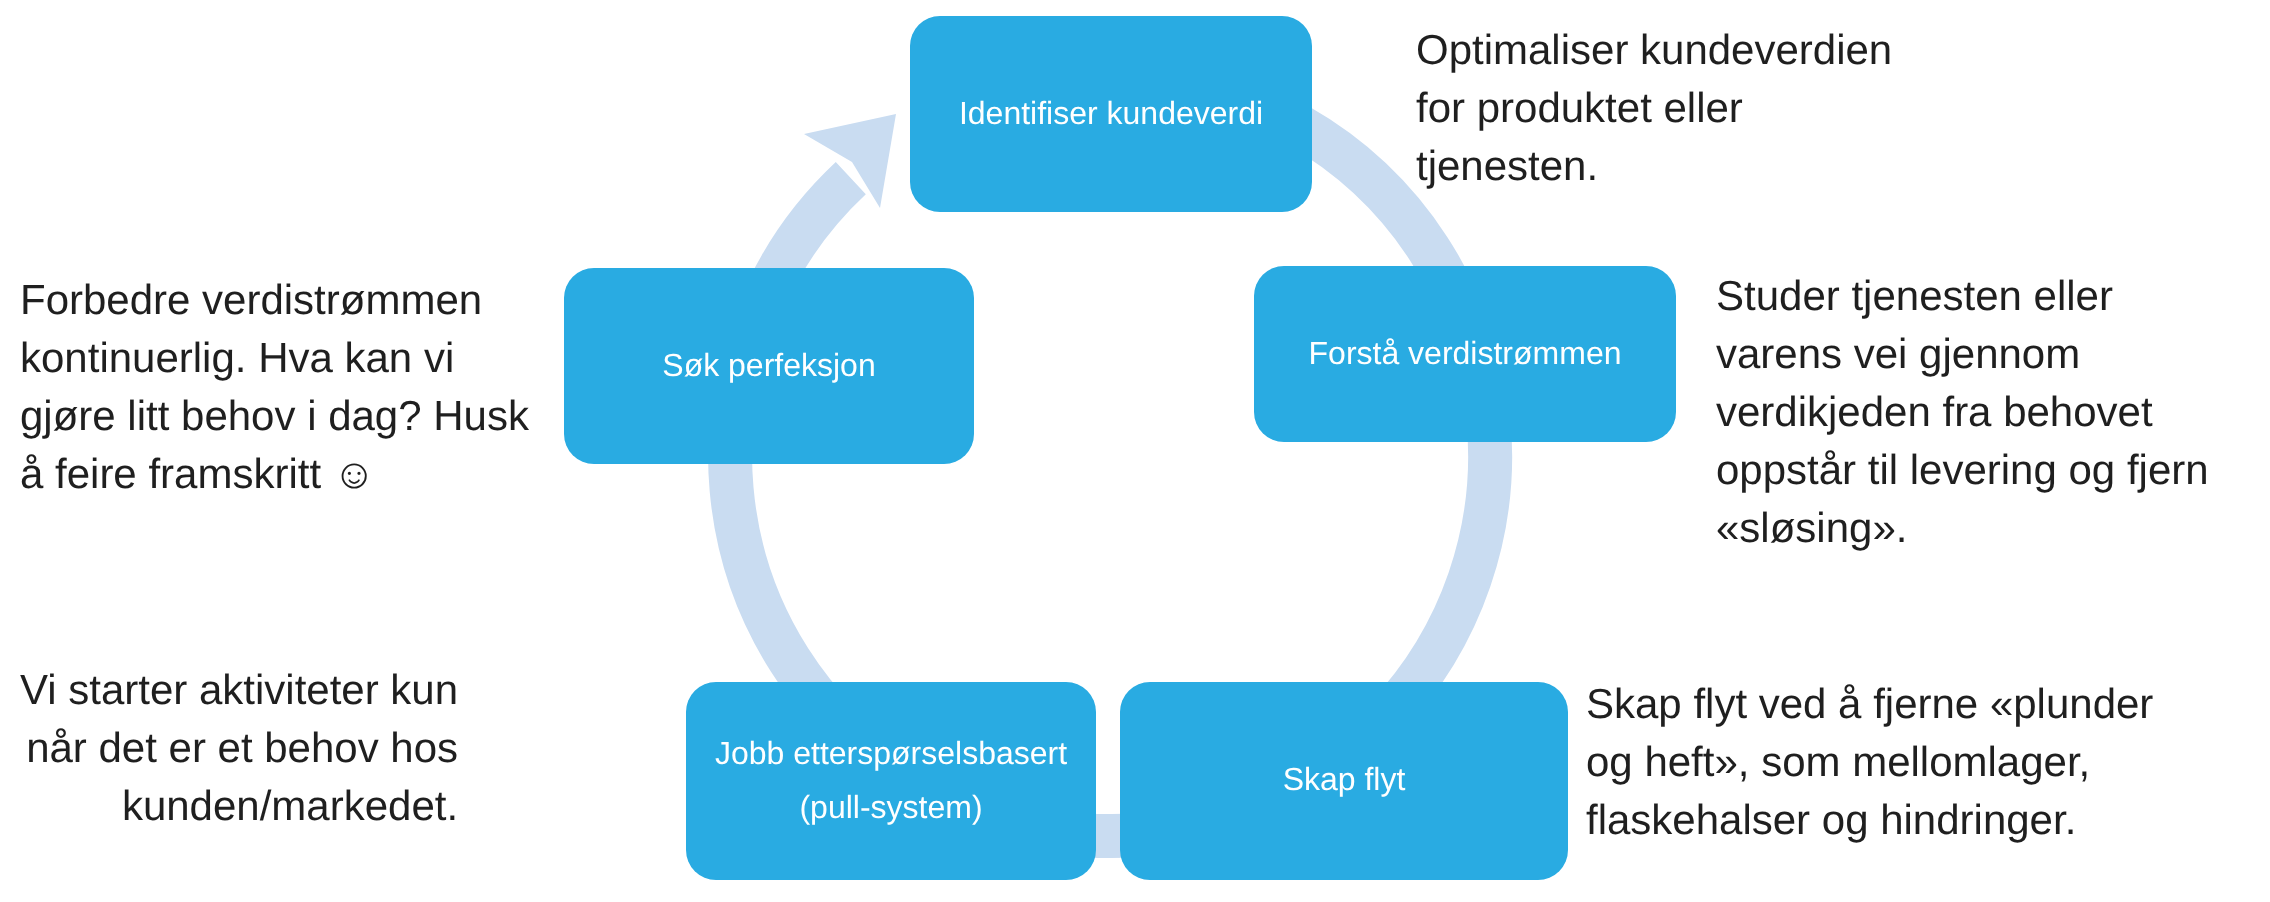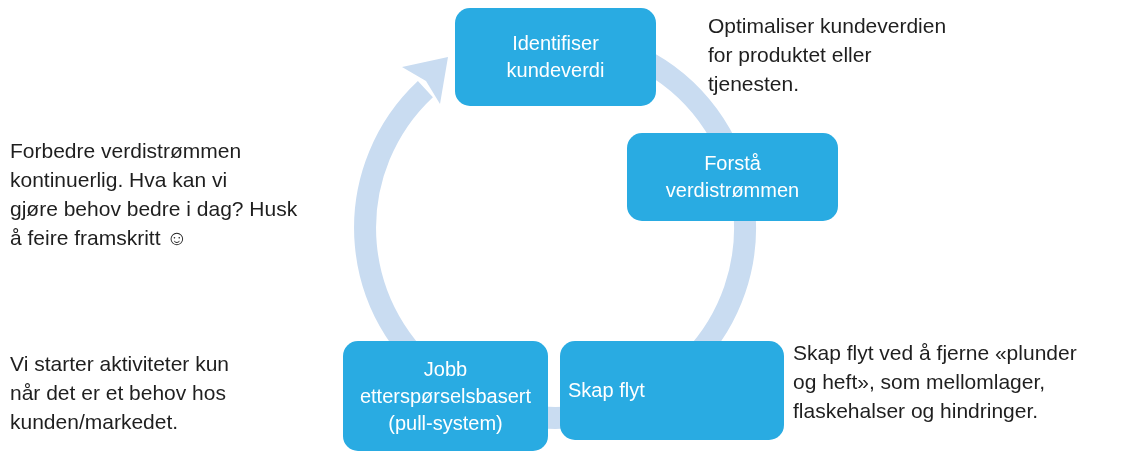--- a/index.html
+++ b/index.html
@@ -11,40 +11,40 @@
     overflow:hidden;
   }
   .ring-svg{position:absolute;left:0;top:0;z-index:0;}
   .ring-arc{fill:none;stroke:var(--ring,#c9dcf1);stroke-width:22;}
   .arrowhead{fill:var(--ring,#c9dcf1);}
   .node{
     position:absolute;z-index:2;
     background:var(--node-fill,#29abe2);
     color:var(--node-text,#fff);
     border-radius:15px;
-    display:flex;align-items:center;justify-content:flex-start;
+    display:flex;align-items:center;justify-content:center;
     text-align:center;
-    font-size:20px;line-height:27px;
+    font-size:16px;line-height:27px;
     padding:0 8px;box-sizing:border-box;
   }
   .node-identifiser{left:455px;top:8px;width:201px;height:98px;}
   .node-forsta{left:627px;top:133px;width:211px;height:88px;}
   .node-skapflyt{left:560px;top:341px;width:224px;height:99px;}
-  .node-jobb{left:343px;top:341px;width:205px;height:110px;}
+  .node-jobb{left:343px;top:341px;width:205px;height:99px;}
   .node-sok{left:282px;top:134px;width:205px;height:98px;}
   .ann{
     position:absolute;z-index:3;
     color:var(--text,#1f1f1f);
     font-size:21px;line-height:29px;
     white-space:pre-line;
   }
   .ann-optimaliser{left:708px;top:11px;}
   .ann-studer{left:858px;top:134px;}
   .ann-skapflyt{left:793px;top:338px;}
-  .ann-jobb{left:10px;top:349px;}
+  .ann-jobb{left:10px;top:331px;text-align:right;}
   .ann-sok{left:10px;top:136px;}
 </style>
 </head>
 <body>
 
 <div class="canvas">
 
   <svg class="ring-svg" width="1135" height="451" viewBox="0 0 1135 451" aria-hidden="true">
     <path class="ring-arc" d="M 571.6 38.7 A 190 190 0 1 1 425.4 89.1"></path>
     <polygon class="arrowhead" points="448,57 440,104 426,81 402,67"></polygon>
@@ -55,28 +55,36 @@
   </div>
   <div class="node node-forsta">
     <span>Forstå verdistrømmen</span>
   </div>
   <div class="node node-skapflyt">
     <span>Skap flyt</span>
   </div>
   <div class="node node-jobb">
     <span>Jobb etterspørselsbasert (pull-system)</span>
   </div>
+  <div class="node node-sok">
+    <span>Søk perfeksjon</span>
+  </div>
 
   <div class="ann ann-optimaliser">Optimaliser kundeverdien
 for produktet eller
 tjenesten.</div>
+  <div class="ann ann-studer">Studer tjenesten eller
+varens vei gjennom
+verdikjeden fra behovet
+oppstår til levering og fjern
+«sløsing».</div>
   <div class="ann ann-skapflyt">Skap flyt ved å fjerne «plunder
 og heft», som mellomlager,
 flaskehalser og hindringer.</div>
   <div class="ann ann-jobb">Vi starter aktiviteter kun
 når det er et behov hos
 kunden/markedet.</div>
   <div class="ann ann-sok">Forbedre verdistrømmen
 kontinuerlig. Hva kan vi
-gjøre behov bedre i dag? Husk
+gjøre litt behov i dag? Husk
 å feire framskritt ☺</div>
 
 </div>
 
 </body></html>

